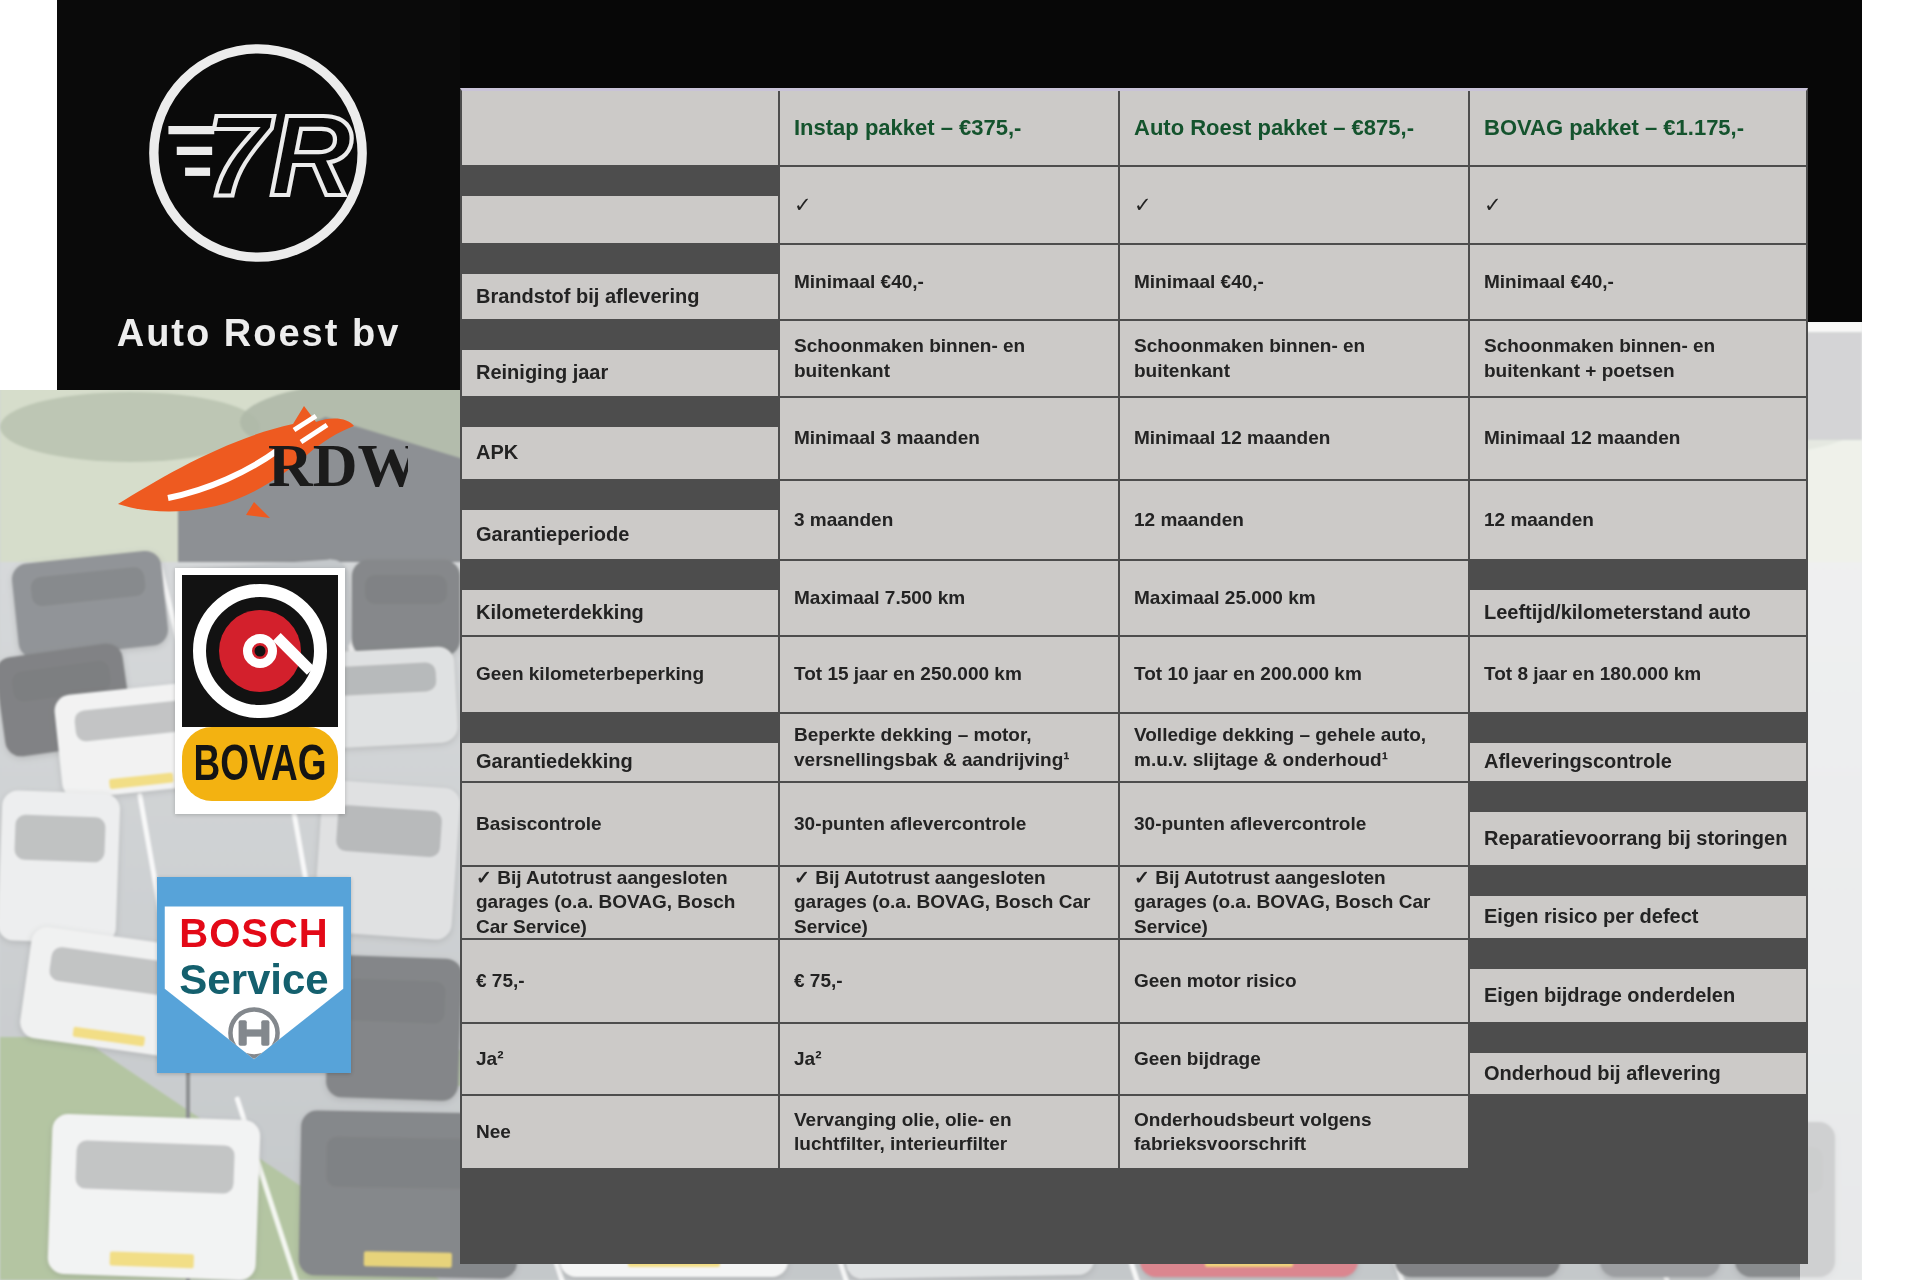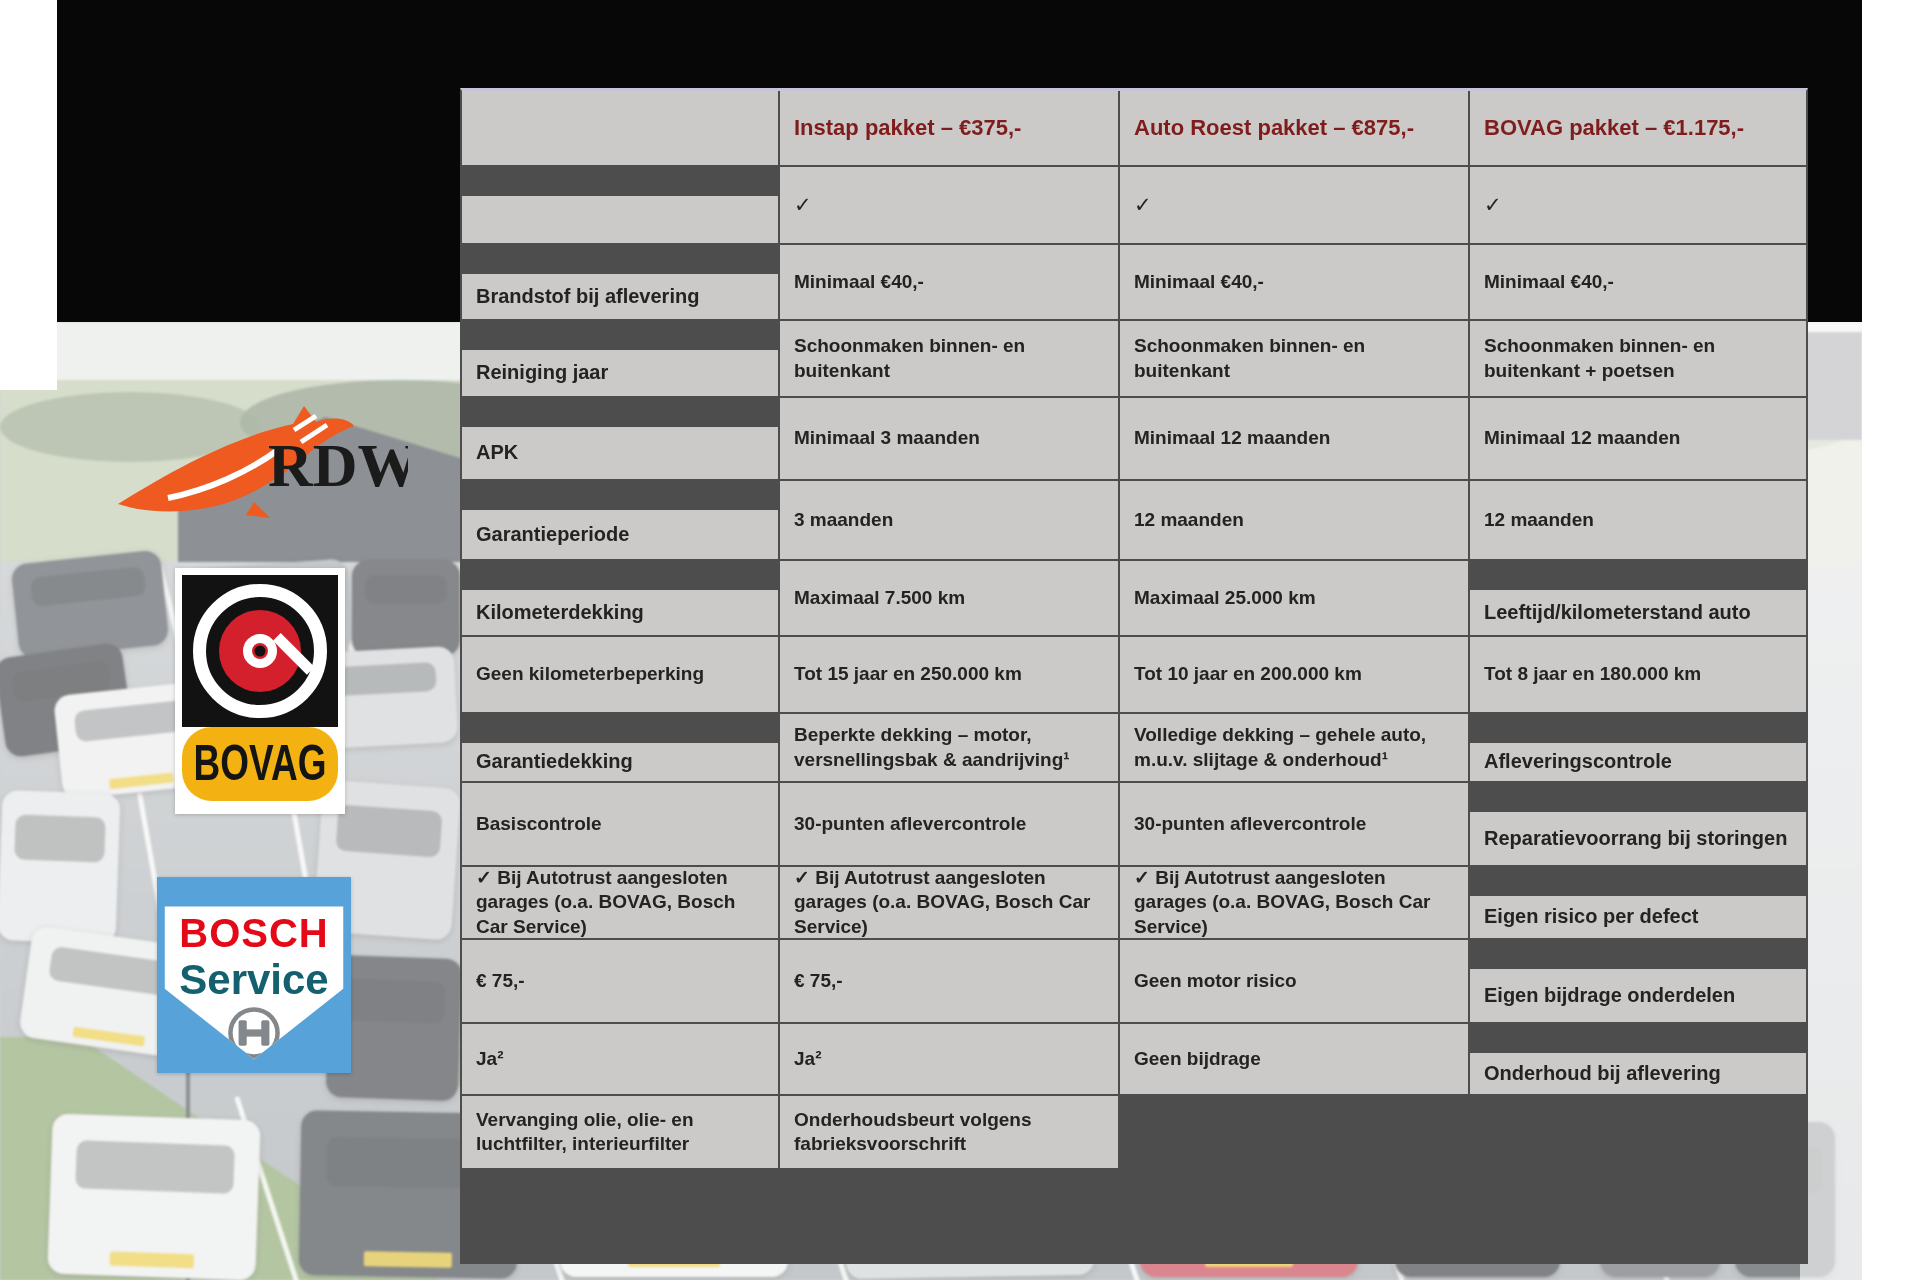--- a/index.html
+++ b/index.html
@@ -55,21 +55,21 @@
                  clip-path:polygon(4% 15%,96% 15%,96% 57%,50% 93%,4% 57%);
                  display:flex;flex-direction:column;align-items:center;border-radius:11px;}
   #bosch .bname{margin-top:34px;font-size:40px;font-weight:800;color:#e30917;letter-spacing:1px;}
   #bosch .bserv{margin-top:0px;font-size:42px;font-weight:700;color:#14606e;}
   
   #pkg{position:absolute;left:460px;top:88px;width:1348px;z-index:4;box-sizing:border-box;
        display:grid;grid-template-columns:316px 338px 348px 336px;gap:2px;
        background:#4d4d4d;border:2px solid #4d4d4d;border-top:3px solid #c9c3d8;}
   .cell{background:#cccac8;display:flex;align-items:center;box-sizing:border-box;
         padding:6px 14px;color:#232323;font-weight:700;font-size:19px;line-height:1.28;}
-  .cell.hdr{font-size:22px;color:#7f1d1d;white-space:nowrap;}
+  .cell.hdr{font-size:22px;color:#14532d;white-space:nowrap;}
   .cell.lbl{font-size:20px;margin-top:29px;}
   .cell.chk{font-weight:400;font-size:21px;}
 </style>
 </head>
 <body>
 
 <div id="canvas">
 
   <div id="photo">
     <div id="scene">
@@ -160,20 +160,32 @@
         <div class="car" style="left: 1735px; top: 800px; width: 100px; height: 155px; background: rgb(51, 55, 59); transform: rotate(0deg);">
           <div class="glass"></div>
         </div>
       </div>
     <div class="haze"></div>
     <div class="rightfade"></div>
   </div>
 
   <div id="topband"></div>
   <div id="leftwhite"></div>
+  <div id="logoblock">
+    <svg id="arlogo" width="250" height="250" viewBox="0 0 240 240">
+      <circle cx="120" cy="120" r="100" fill="none" stroke="#ececec" stroke-width="9"></circle>
+      <g stroke="#ececec" stroke-width="8" stroke-linecap="butt">
+        <line x1="34" y1="98" x2="78" y2="98"></line>
+        <line x1="42" y1="118" x2="76" y2="118"></line>
+        <line x1="50" y1="138" x2="74" y2="138"></line>
+      </g>
+      <text x="70" y="160" font-size="110" font-style="italic" font-weight="bold" font-family="Liberation Sans, sans-serif" fill="none" stroke="#ececec" stroke-width="4">7R</text>
+    </svg>
+    <div id="arword">Auto Roest bv</div>
+  </div>
 
   <svg id="rdw" viewBox="0 0 300 130">
     <g>
       <path fill="#ee5a20" d="M10 106 C 55 78, 120 40, 185 26 L 196 8 L 208 24 C 224 18, 240 20, 246 28
                C 230 34, 214 44, 200 56 C 170 82, 140 100, 108 108 C 70 117, 34 114, 10 106 Z"></path>
       <path d="M60 100 C 100 92, 140 74, 170 52" fill="none" stroke="#ffffff" stroke-width="6"></path>
       <line x1="186" y1="32" x2="208" y2="18" stroke="#ffffff" stroke-width="5"></line>
       <line x1="193" y1="44" x2="219" y2="27" stroke="#ffffff" stroke-width="5"></line>
       <path fill="#ee5a20" d="M146 104 l16 16 l-24 -3 z"></path>
     </g>
@@ -254,17 +266,18 @@
       <div class="cell">✓ Bij Autotrust aangesloten garages (o.a. BOVAG, Bosch Car Service)</div>
       <div class="cell lbl">Eigen risico per defect</div>
       <div class="cell">€ 75,-</div>
       <div class="cell">€ 75,-</div>
       <div class="cell">Geen motor risico</div>
       <div class="cell lbl">Eigen bijdrage onderdelen</div>
       <div class="cell">Ja²</div>
       <div class="cell">Ja²</div>
       <div class="cell">Geen bijdrage</div>
       <div class="cell lbl">Onderhoud bij aflevering</div>
+      <div class="cell">Nee</div>
       <div class="cell">Vervanging olie, olie- en luchtfilter, interieurfilter</div>
       <div class="cell">Onderhoudsbeurt volgens fabrieksvoorschrift</div>
     </div>
 
 </div>
 
 </body></html>

